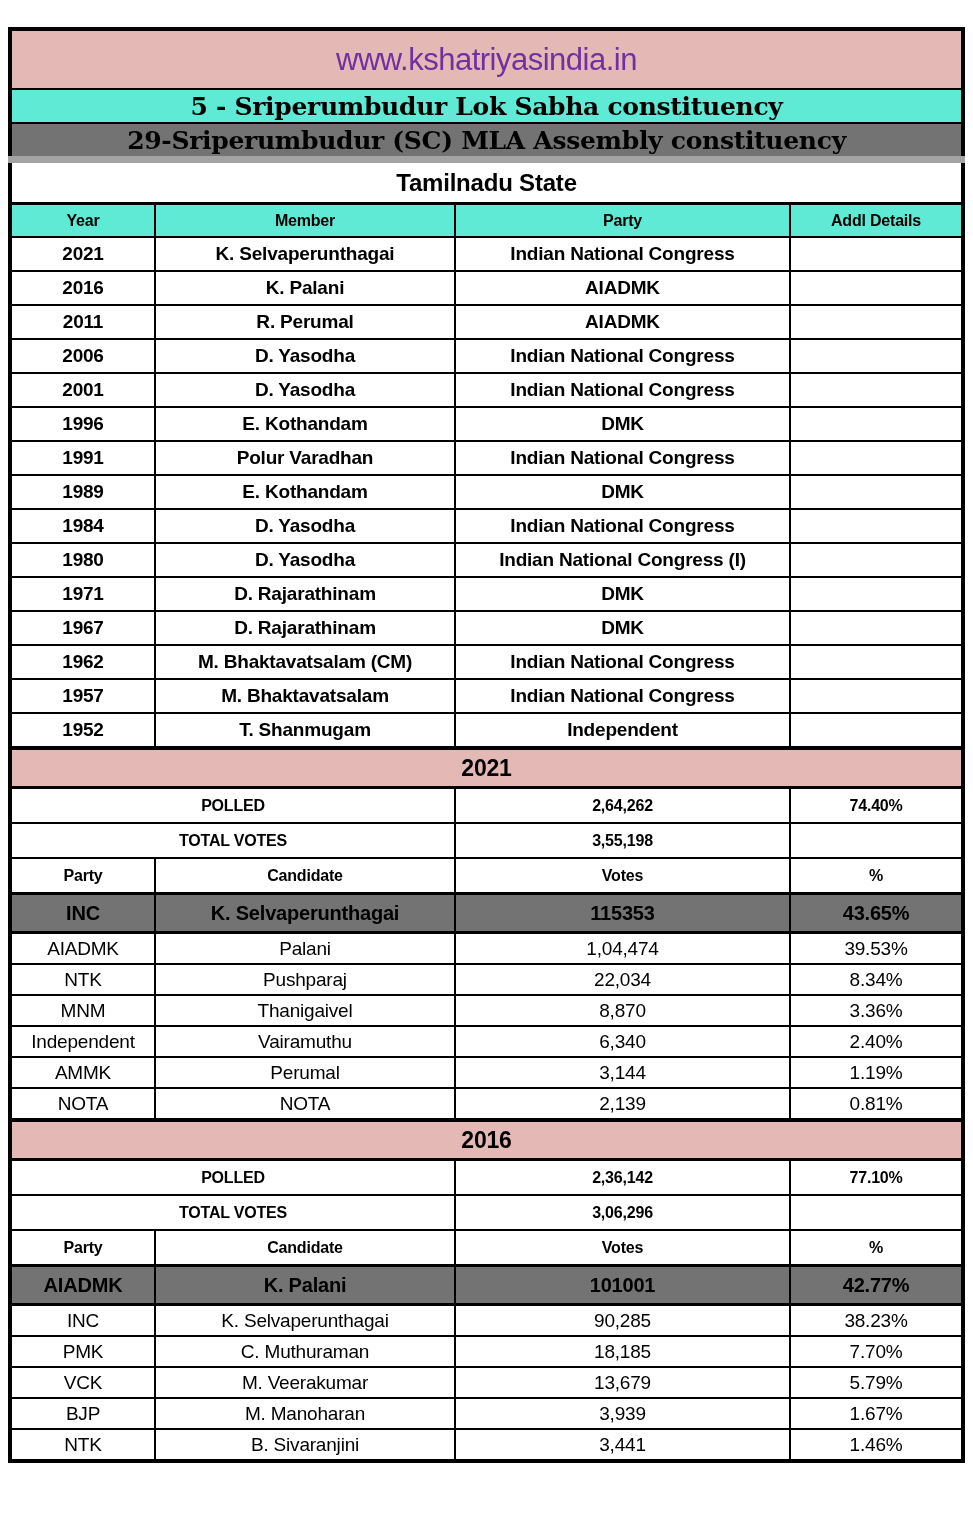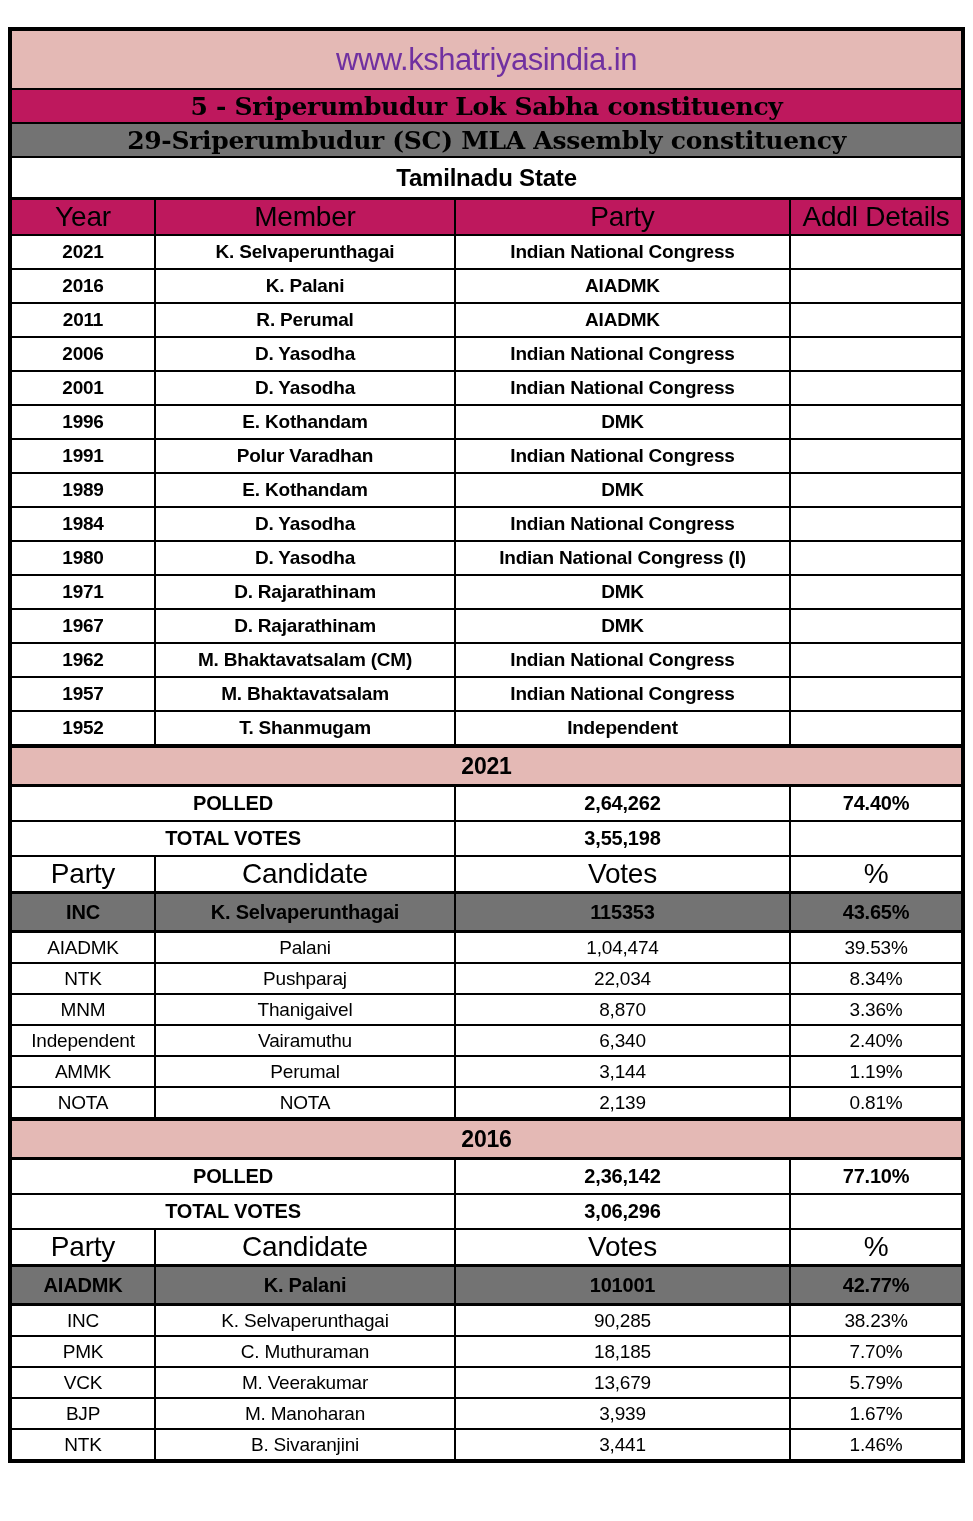--- a/index.html
+++ b/index.html
@@ -26,43 +26,43 @@
     vertical-align:middle;
     font-size:19px;
     letter-spacing:-0.2px;
     overflow:hidden;
     white-space:nowrap;
   }
   .center{text-align:center;}
   .left{text-align:center;}
   .bold{font-weight:bold;}
   .pink{background:#e4b9b5;}
-  .yellow{background:#be185d;}
+  .yellow{background:#5eead4;}
   .green{background:#737373;}
   .website{
     color:#7030a0;
     font-weight:normal;
     font-size:31px;
     letter-spacing:-0.5px;
   }
   .serif-title{
     font-family:"DejaVu Serif",serif;
     font-weight:bold;
     font-size:25px;
     letter-spacing:-0.3px;
   }
   .state{font-weight:bold;font-size:24px;}
-  .colhead{font-weight:normal;font-size:28px;}
+  .colhead{font-weight:bold;font-size:16px;}
   .r-website td{height:55px;}
   .r-title td{height:30px;}
-  .r-state td{height:37px;border-top:1px solid #a3a3a3;border-bottom:3px solid #000;}
+  .r-state td{height:37px;border-top:7px solid #a3a3a3;border-bottom:3px solid #000;}
   .r-colhead td{height:29px;}
   .r-member td{height:30px;}
   .r-pinkyear td{height:34px;border-top:4px solid #000;border-bottom:3px solid #000;font-size:23px;}
-  .r-agg td{height:31px;font-size:20px;}
+  .r-agg td{height:31px;font-size:16px;}
   .r-reshead td{height:31px;}
   .r-winner td{height:34px;border-top:3px solid #000;border-bottom:3px solid #000;font-size:20px;}
   .r-result td{height:27px;}
 </style>
 </head>
 <body>
 
 <div class="page">
   <table class="grid">
     <colgroup>

